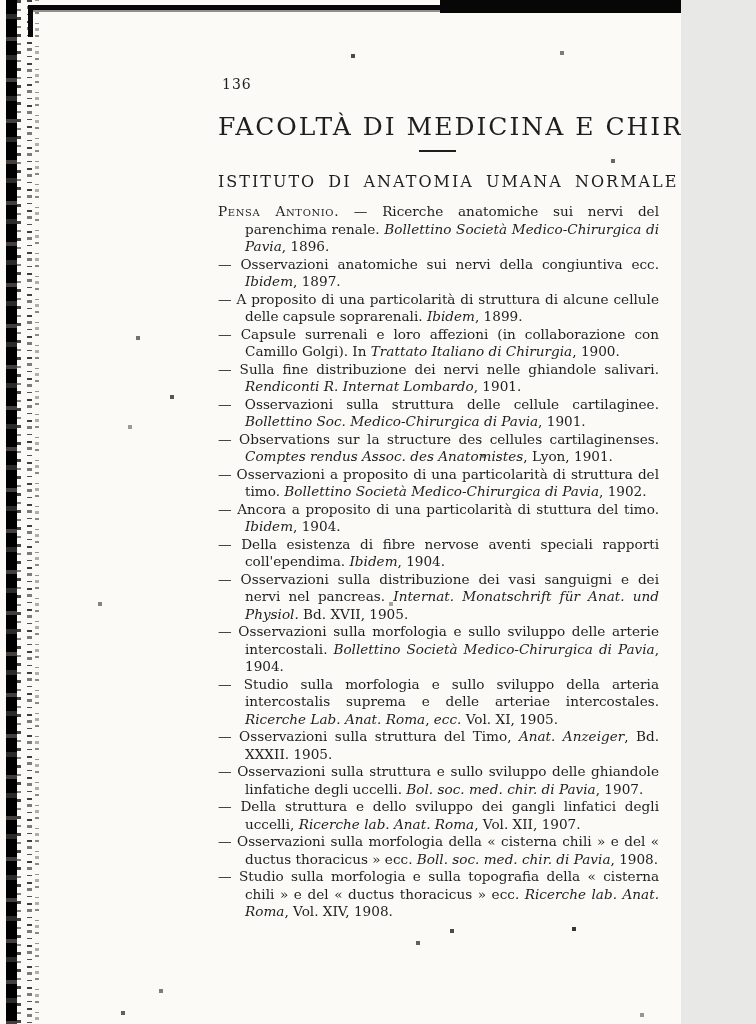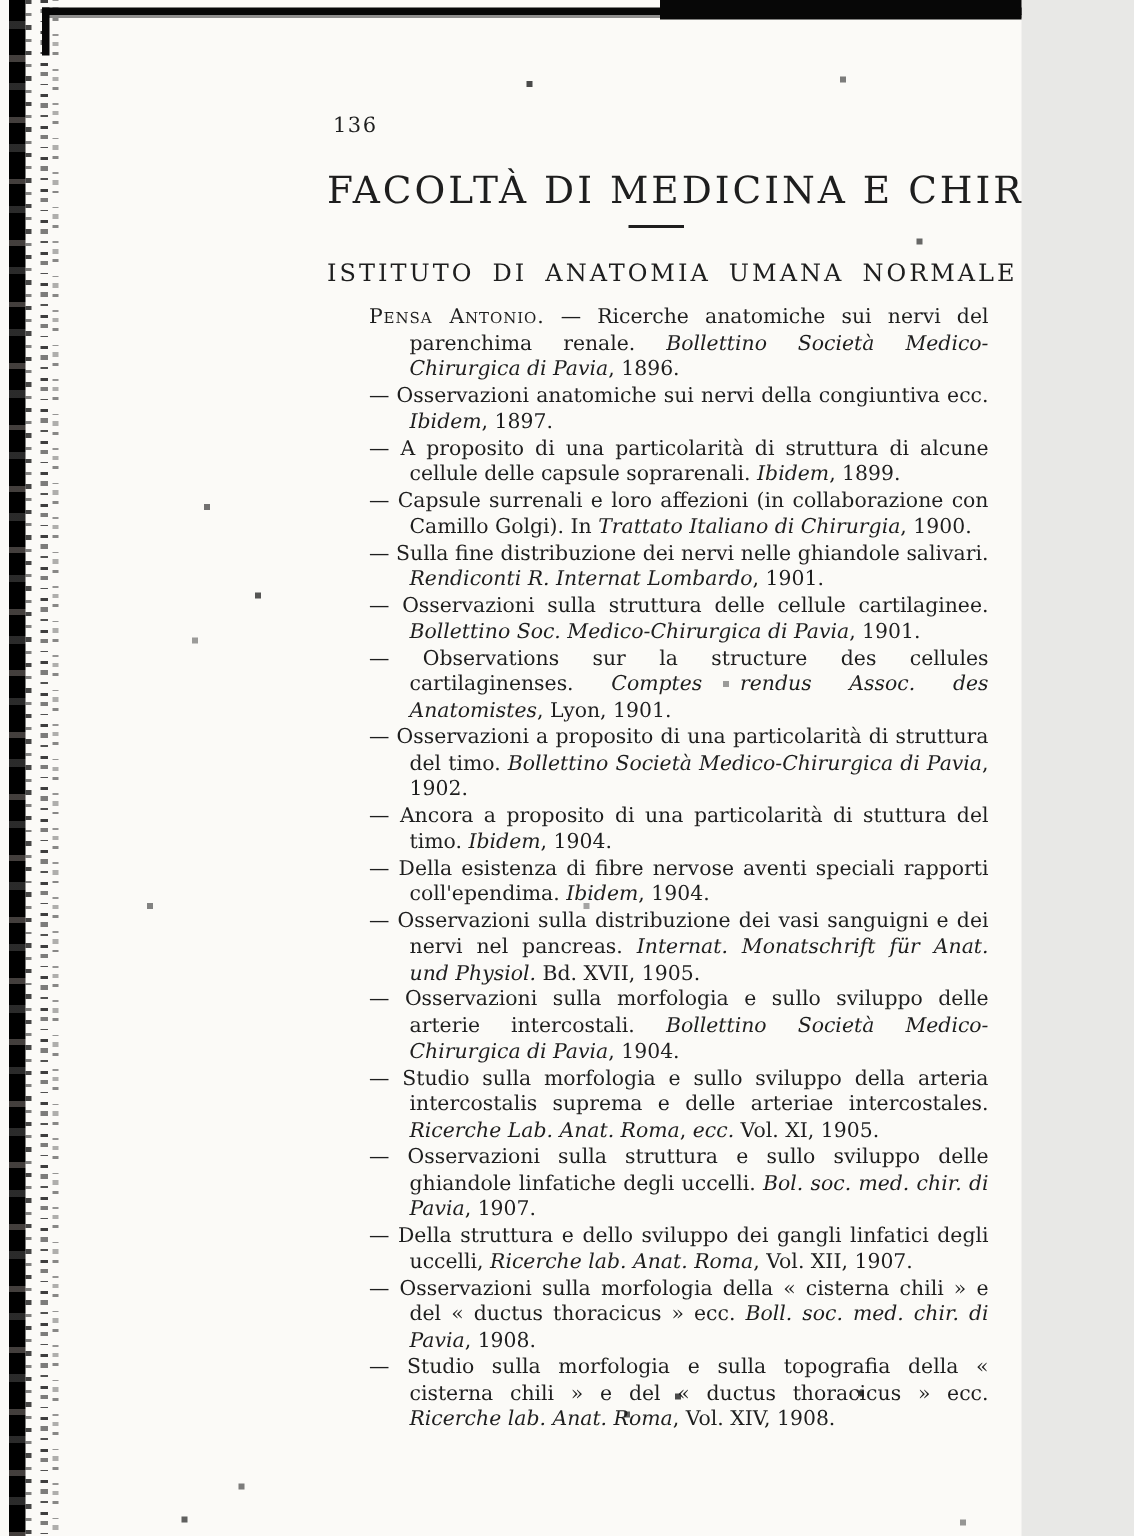--- a/index.html
+++ b/index.html
@@ -111,21 +111,20 @@
     word-spacing: 5px; white-space: nowrap;
   }
   .bibliography {
     position: absolute; left: 218px; top: 203px; width: 441px;
     font-size: 13.6px; line-height: 17.5px;
     list-style: none;
   }
   .entry {
     padding-left: 27px; text-indent: -27px;
     text-align: justify;
-    margin-left: 28px;
   }
   .it { font-style: italic; }
   .sc { font-variant: small-caps; letter-spacing: .6px; }
   .rm { font-style: normal; }
 </style>
 </head>
 <body>
 
 <div class="scan-page">
 
@@ -151,19 +150,20 @@
       <li class="entry"><span class="rm">— Capsule surrenali e loro affezioni (in collaborazione con Camillo Golgi). In </span><span class="it">Trattato Italiano di Chirurgia</span><span class="rm">, 1900.</span></li>
       <li class="entry"><span class="rm">— Sulla fine distribuzione dei nervi nelle ghiandole salivari. </span><span class="it">Rendiconti R. Internat Lombardo</span><span class="rm">, 1901.</span></li>
       <li class="entry"><span class="rm">— Osservazioni sulla struttura delle cellule cartilaginee. </span><span class="it">Bollettino Soc. Medico-Chirurgica di Pavia</span><span class="rm">, 1901.</span></li>
       <li class="entry"><span class="rm">— Observations sur la structure des cellules cartilaginenses. </span><span class="it">Comptes rendus Assoc. des Anatomistes</span><span class="rm">, Lyon, 1901.</span></li>
       <li class="entry"><span class="rm">— Osservazioni a proposito di una particolarità di struttura del timo. </span><span class="it">Bollettino Società Medico-Chirurgica di Pavia</span><span class="rm">, 1902.</span></li>
       <li class="entry"><span class="rm">— Ancora a proposito di una particolarità di stuttura del timo. </span><span class="it">Ibidem</span><span class="rm">, 1904.</span></li>
       <li class="entry"><span class="rm">— Della esistenza di fibre nervose aventi speciali rapporti coll'ependima. </span><span class="it">Ibidem</span><span class="rm">, 1904.</span></li>
       <li class="entry"><span class="rm">— Osservazioni sulla distribuzione dei vasi sanguigni e dei nervi nel pancreas. </span><span class="it">Internat. Monatschrift für Anat. und Physiol.</span><span class="rm"> Bd. XVII, 1905.</span></li>
       <li class="entry"><span class="rm">— Osservazioni sulla morfologia e sullo sviluppo delle arterie intercostali. </span><span class="it">Bollettino Società Medico-Chirurgica di Pavia</span><span class="rm">, 1904.</span></li>
       <li class="entry"><span class="rm">— Studio sulla morfologia e sullo sviluppo della arteria intercostalis suprema e delle arteriae intercostales. </span><span class="it">Ricerche Lab. Anat. Roma</span><span class="rm">, </span><span class="it">ecc.</span><span class="rm"> Vol. XI, 1905.</span></li>
+      <li class="entry"><span class="rm">— Osservazioni sulla struttura del Timo, </span><span class="it">Anat. Anzeiger</span><span class="rm">, Bd. XXXII. 1905.</span></li>
       <li class="entry"><span class="rm">— Osservazioni sulla struttura e sullo sviluppo delle ghiandole linfatiche degli uccelli. </span><span class="it">Bol. soc. med. chir. di Pavia</span><span class="rm">, 1907.</span></li>
       <li class="entry"><span class="rm">— Della struttura e dello sviluppo dei gangli linfatici degli uccelli, </span><span class="it">Ricerche lab. Anat. Roma</span><span class="rm">, Vol. XII, 1907.</span></li>
       <li class="entry"><span class="rm">— Osservazioni sulla morfologia della « cisterna chili » e del « ductus thoracicus » ecc. </span><span class="it">Boll. soc. med. chir. di Pavia</span><span class="rm">, 1908.</span></li>
       <li class="entry"><span class="rm">— Studio sulla morfologia e sulla topografia della « cisterna chili » e del « ductus thoracicus » ecc. </span><span class="it">Ricerche lab. Anat. Roma</span><span class="rm">, Vol. XIV, 1908.</span></li>
     </ul>
 
 </div>
 
 </body></html>

